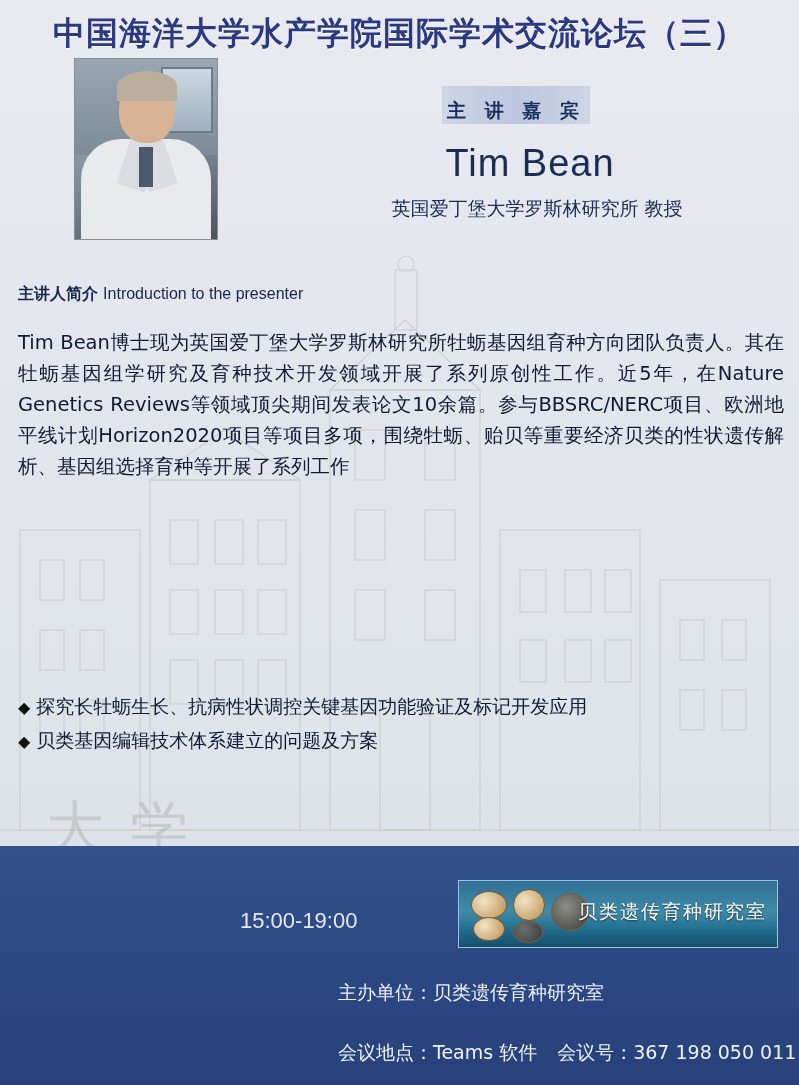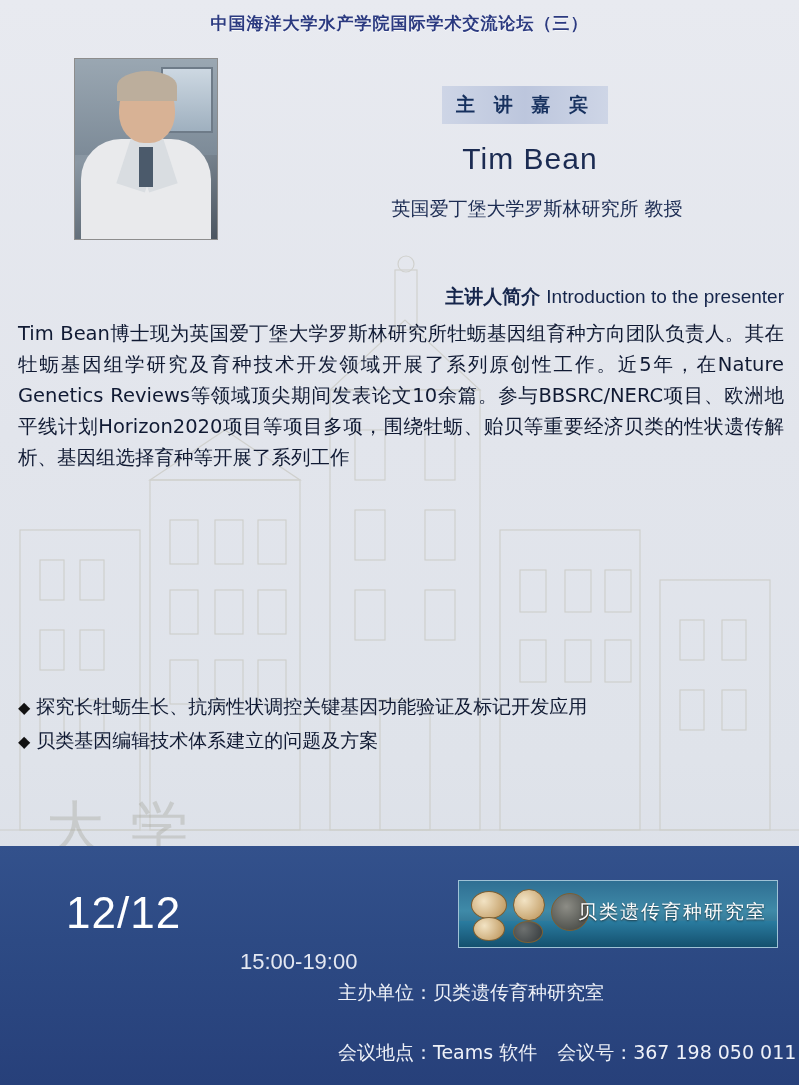--- a/index.html
+++ b/index.html
@@ -46,21 +46,21 @@
   .title-bar {
     position: absolute;
     left: 0; top: 12px;
     width: 799px;
     text-align: center;
   }
   .main-title {
     display: inline-block;
     font-family: "DejaVu Serif", serif;
     font-weight: bold;
-    font-size: 17px;
+    font-size: 32px;
     color: #2b3a80;
     letter-spacing: 1px;
     text-shadow: 0 1px 0 rgba(255,255,255,0.7);
   }
 
   
   .portrait {
     position: absolute;
     left: 74px;
     top: 58px;
@@ -112,37 +112,37 @@
     background: #d9dde1; transform: rotate(-18deg);
   }
   .p-tie {
     position:absolute; left:64px; top:88px; width: 14px; height: 40px; background:#4b5a6b;
   }
 
   
   .guest-badge {
     position: absolute;
     left: 442px; top: 86px;
-    width: 166px; height: 38px;
+    width: 148px; height: 38px;
     background: linear-gradient(90deg, rgba(203,211,229,0.9) 0%, rgba(186,196,220,0.95) 50%, rgba(203,211,229,0.9) 100%);
-    display: flex; align-items: center; justify-content: center;
+    display: flex; align-items: flex-end; justify-content: center;
   }
   .guest-badge span {
     font-family: "DejaVu Serif", serif;
     font-size: 19px;
     color: #16305e;
     letter-spacing: 6px;
     font-weight: 600;
   }
   .guest-name {
     position: absolute;
     left: 320px; top: 142px;
     width: 420px;
     text-align: center;
-    font-size: 30px;
+    font-size: 38px;
     color: #1b2b52;
     font-family: "Liberation Sans", sans-serif;
     letter-spacing: 1px;
   }
   .guest-affil {
     position: absolute;
     left: 272px; top: 196px;
     width: 530px;
     text-align: center;
     font-size: 19px;
@@ -150,34 +150,33 @@
     font-family: "DejaVu Sans", sans-serif;
   }
 
   
   .sec {
     position: absolute;
     left: 18px;
     width: 766px;
   }
   .sec-head {
-    font-size: 19px;
+    font-size: 16px;
     color: #15254b;
     font-family: "DejaVu Sans", sans-serif;
-    text-align: right;
   }
   .sec-head b {
     font-weight: bold;
   }
   .sec-head .en {
     font-weight: normal;
     font-family: "Liberation Sans", sans-serif;
   }
   .intro-body {
-    margin-top: 8px;
+    margin-top: 22px;
     font-size: 19.5px;
     line-height: 31px;
     color: #101a33;
     font-family: "DejaVu Sans", sans-serif;
     text-align: justify;
   }
 
   .topic-list {
     margin-top: 22px;
     font-size: 19px;
@@ -208,21 +207,20 @@
     color: #ffffff;
     font-family: "Liberation Sans", sans-serif;
     letter-spacing: 1px;
   }
   .time {
     position: absolute;
     left: 240px; top: 908px;
     font-size: 22px;
     color: #e4e8f2;
     font-family: "Liberation Sans", sans-serif;
-    margin-top: 41px;
   }
   .lab-logo {
     position: absolute;
     left: 458px; top: 880px;
     width: 318px; height: 66px;
     background: linear-gradient(180deg,#2f6f93 0%, #3f8aa8 45%, #1d5574 100%);
     border: 1px solid #9fc2d6;
     overflow: hidden;
   }
   .lab-logo .sea {
@@ -349,21 +347,20 @@
       <div class="topic-item">
         <span class="bullet">◆</span><span>探究长牡蛎生长、抗病性状调控关键基因功能验证及标记开发应用</span>
       </div>
       <div class="topic-item">
         <span class="bullet">◆</span><span>贝类基因编辑技术体系建立的问题及方案</span>
       </div>
     </div>
   </div>
 
   <div class="footer"></div>
-  <div class="date">12/12</div>
   <div class="time">15:00-19:00</div>
 
   <div class="lab-logo">
     <div class="sea"></div>
     <div class="shell s1"></div>
     <div class="shell s2"></div>
     <div class="shell s3"></div>
     <div class="shell s4"></div>
     <div class="shell s5"></div>
     <div class="lab-logo-text">贝类遗传育种研究室</div>

